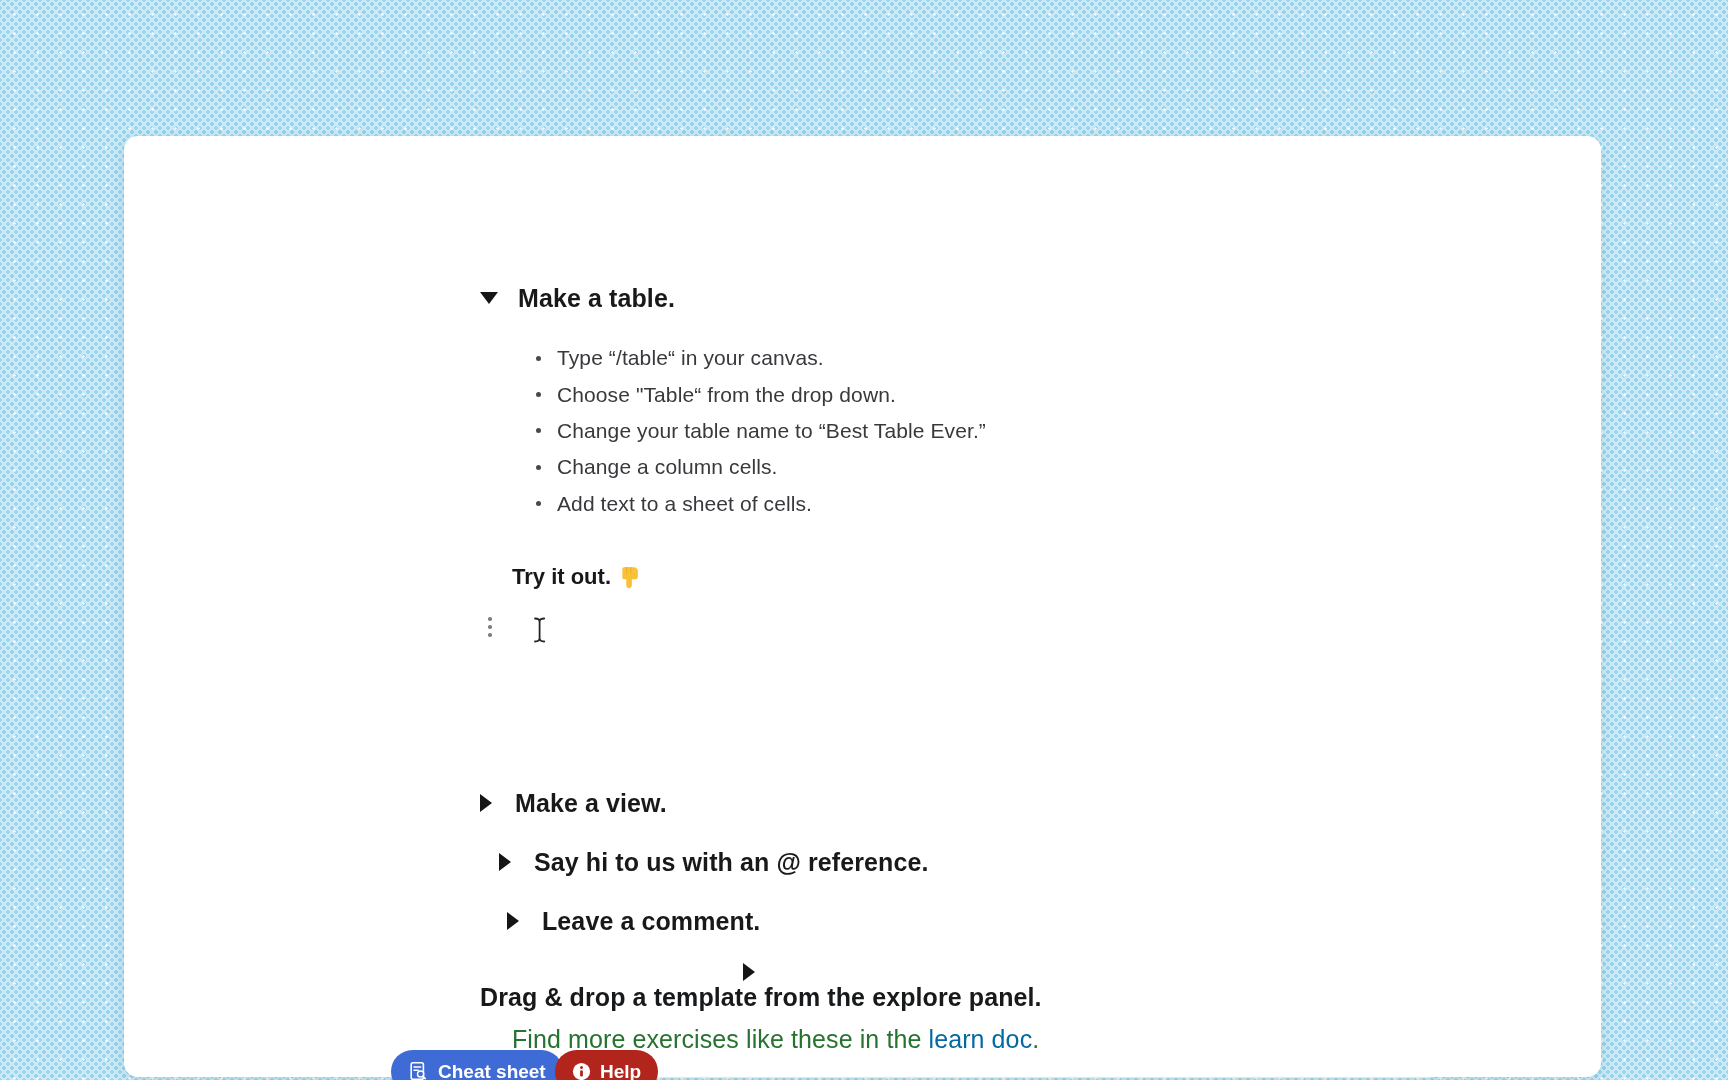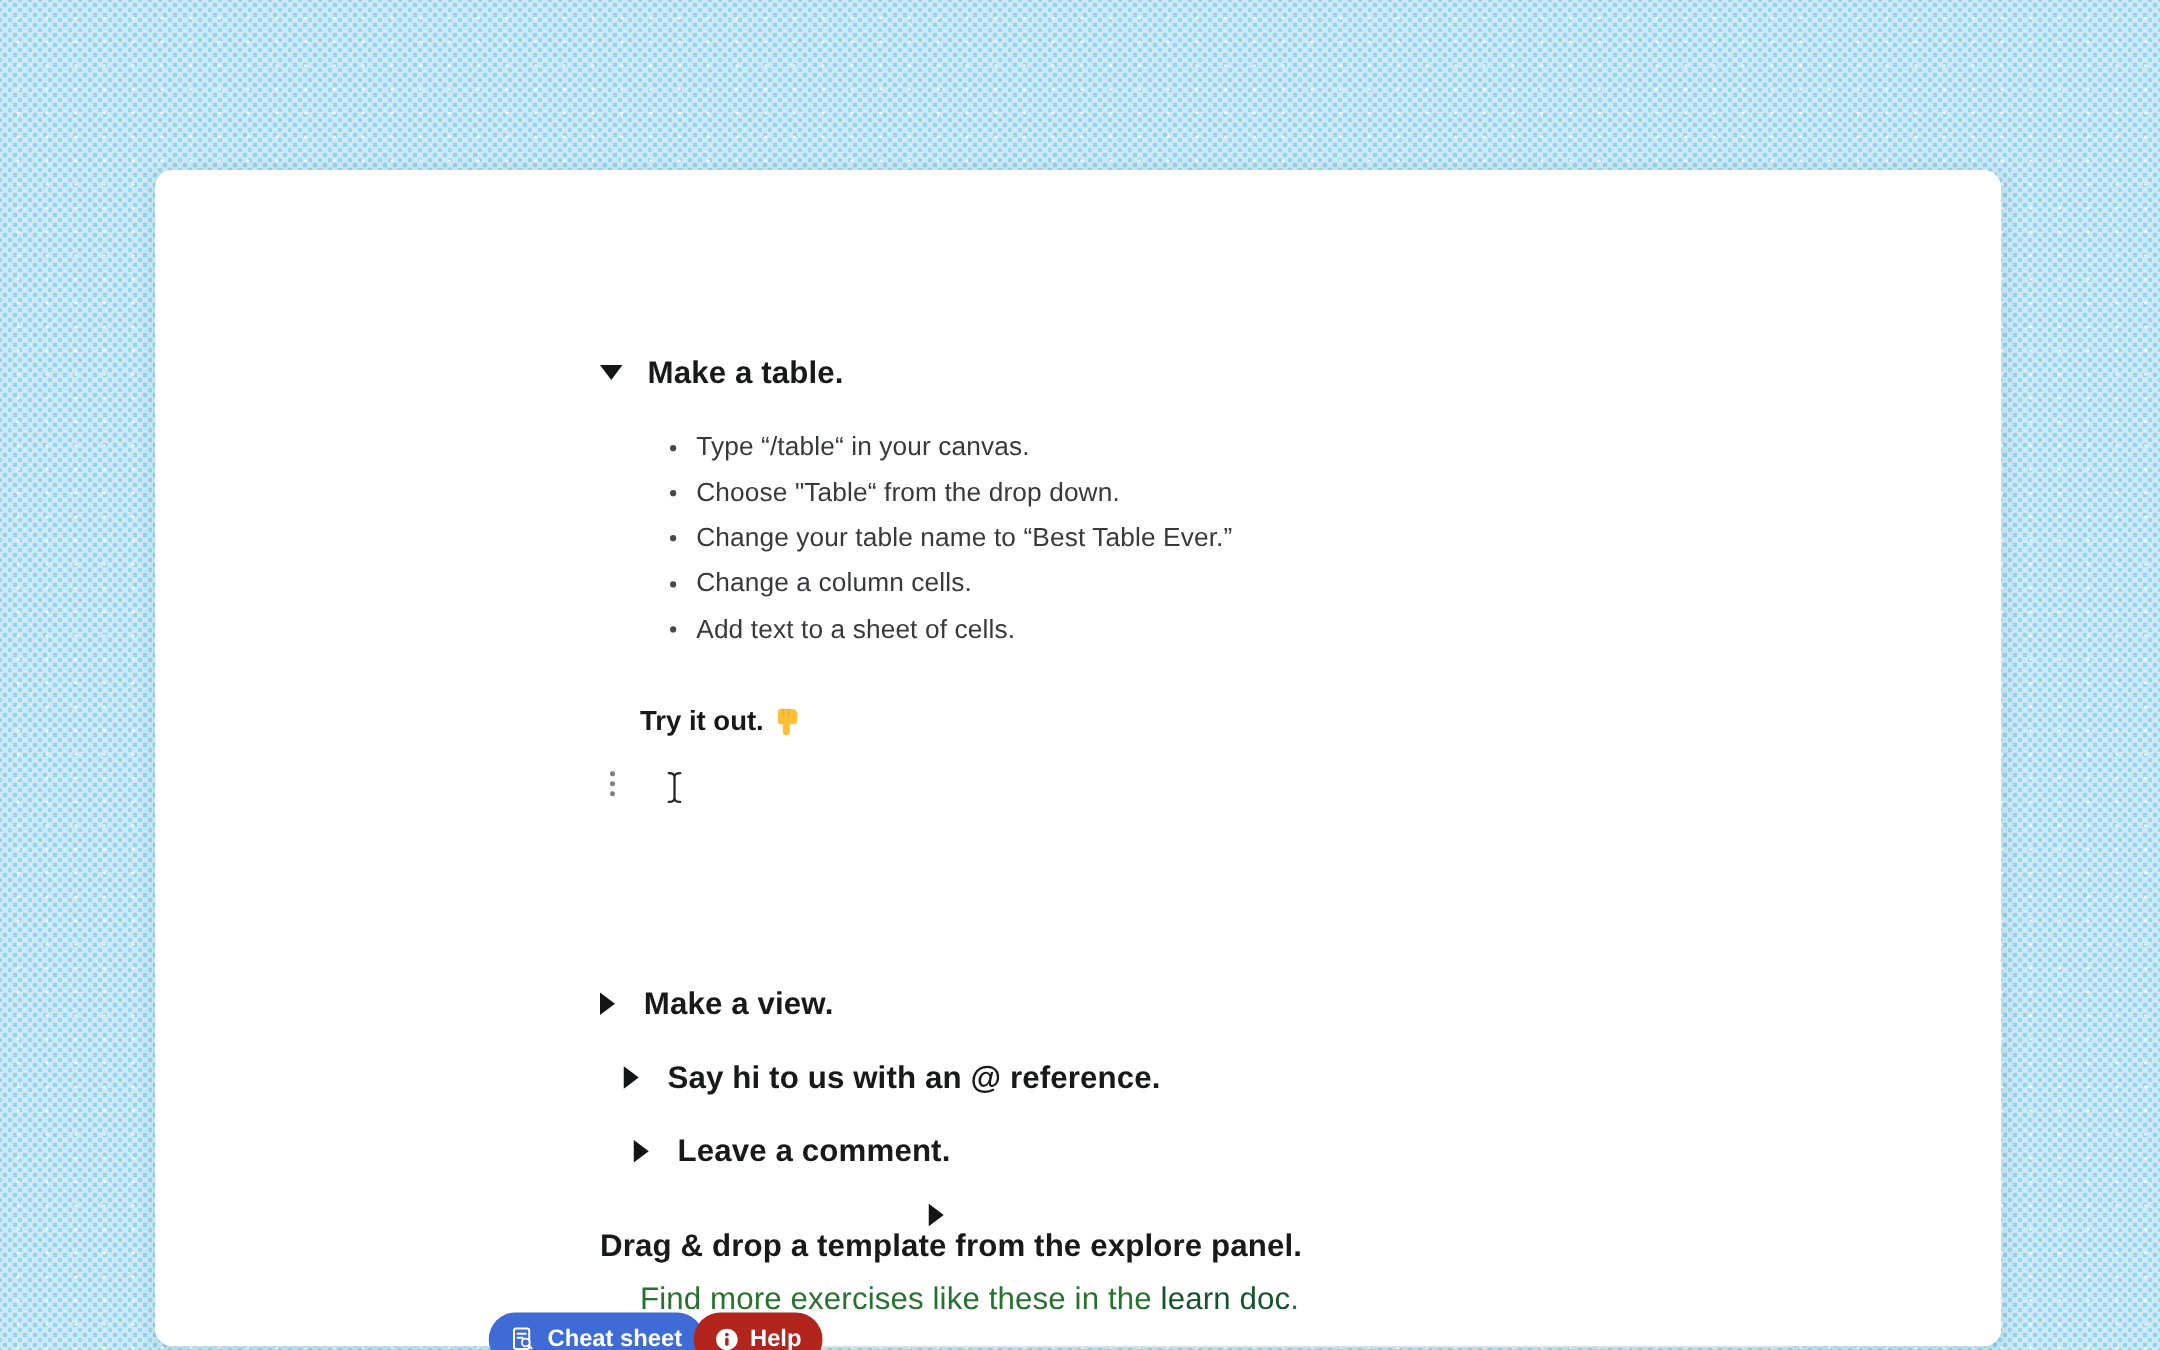--- a/index.html
+++ b/index.html
@@ -73,21 +73,21 @@
   .handle i{width:3.5px;height:3.5px;border-radius:50%;background:#7d7f83;}
   .ibeam{position:absolute;left:405px;top:479px;}
   .empty-par{position:absolute;left:388px;top:478px;width:900px;height:34px;}
 
   
   .find-more{
     position:absolute;left:388px;top:887px;
     font-size:25px;font-weight:500;color:#26722f;line-height:32px;
     letter-spacing:0.1px;
   }
-  .find-more a{color:#14532d;text-decoration:none;cursor:pointer;}
+  .find-more a{color:#0369a1;text-decoration:none;cursor:pointer;}
 
   .divider{
     position:absolute;left:387px;top:941px;width:919px;height:0;
     border-top:1px solid #e4e4e4;
   }
 
   
   .pill{
     position:absolute;top:1050px;height:43px;border:none;border-radius:22px;
     display:flex;align-items:center;gap:9px;padding:0 17px;

